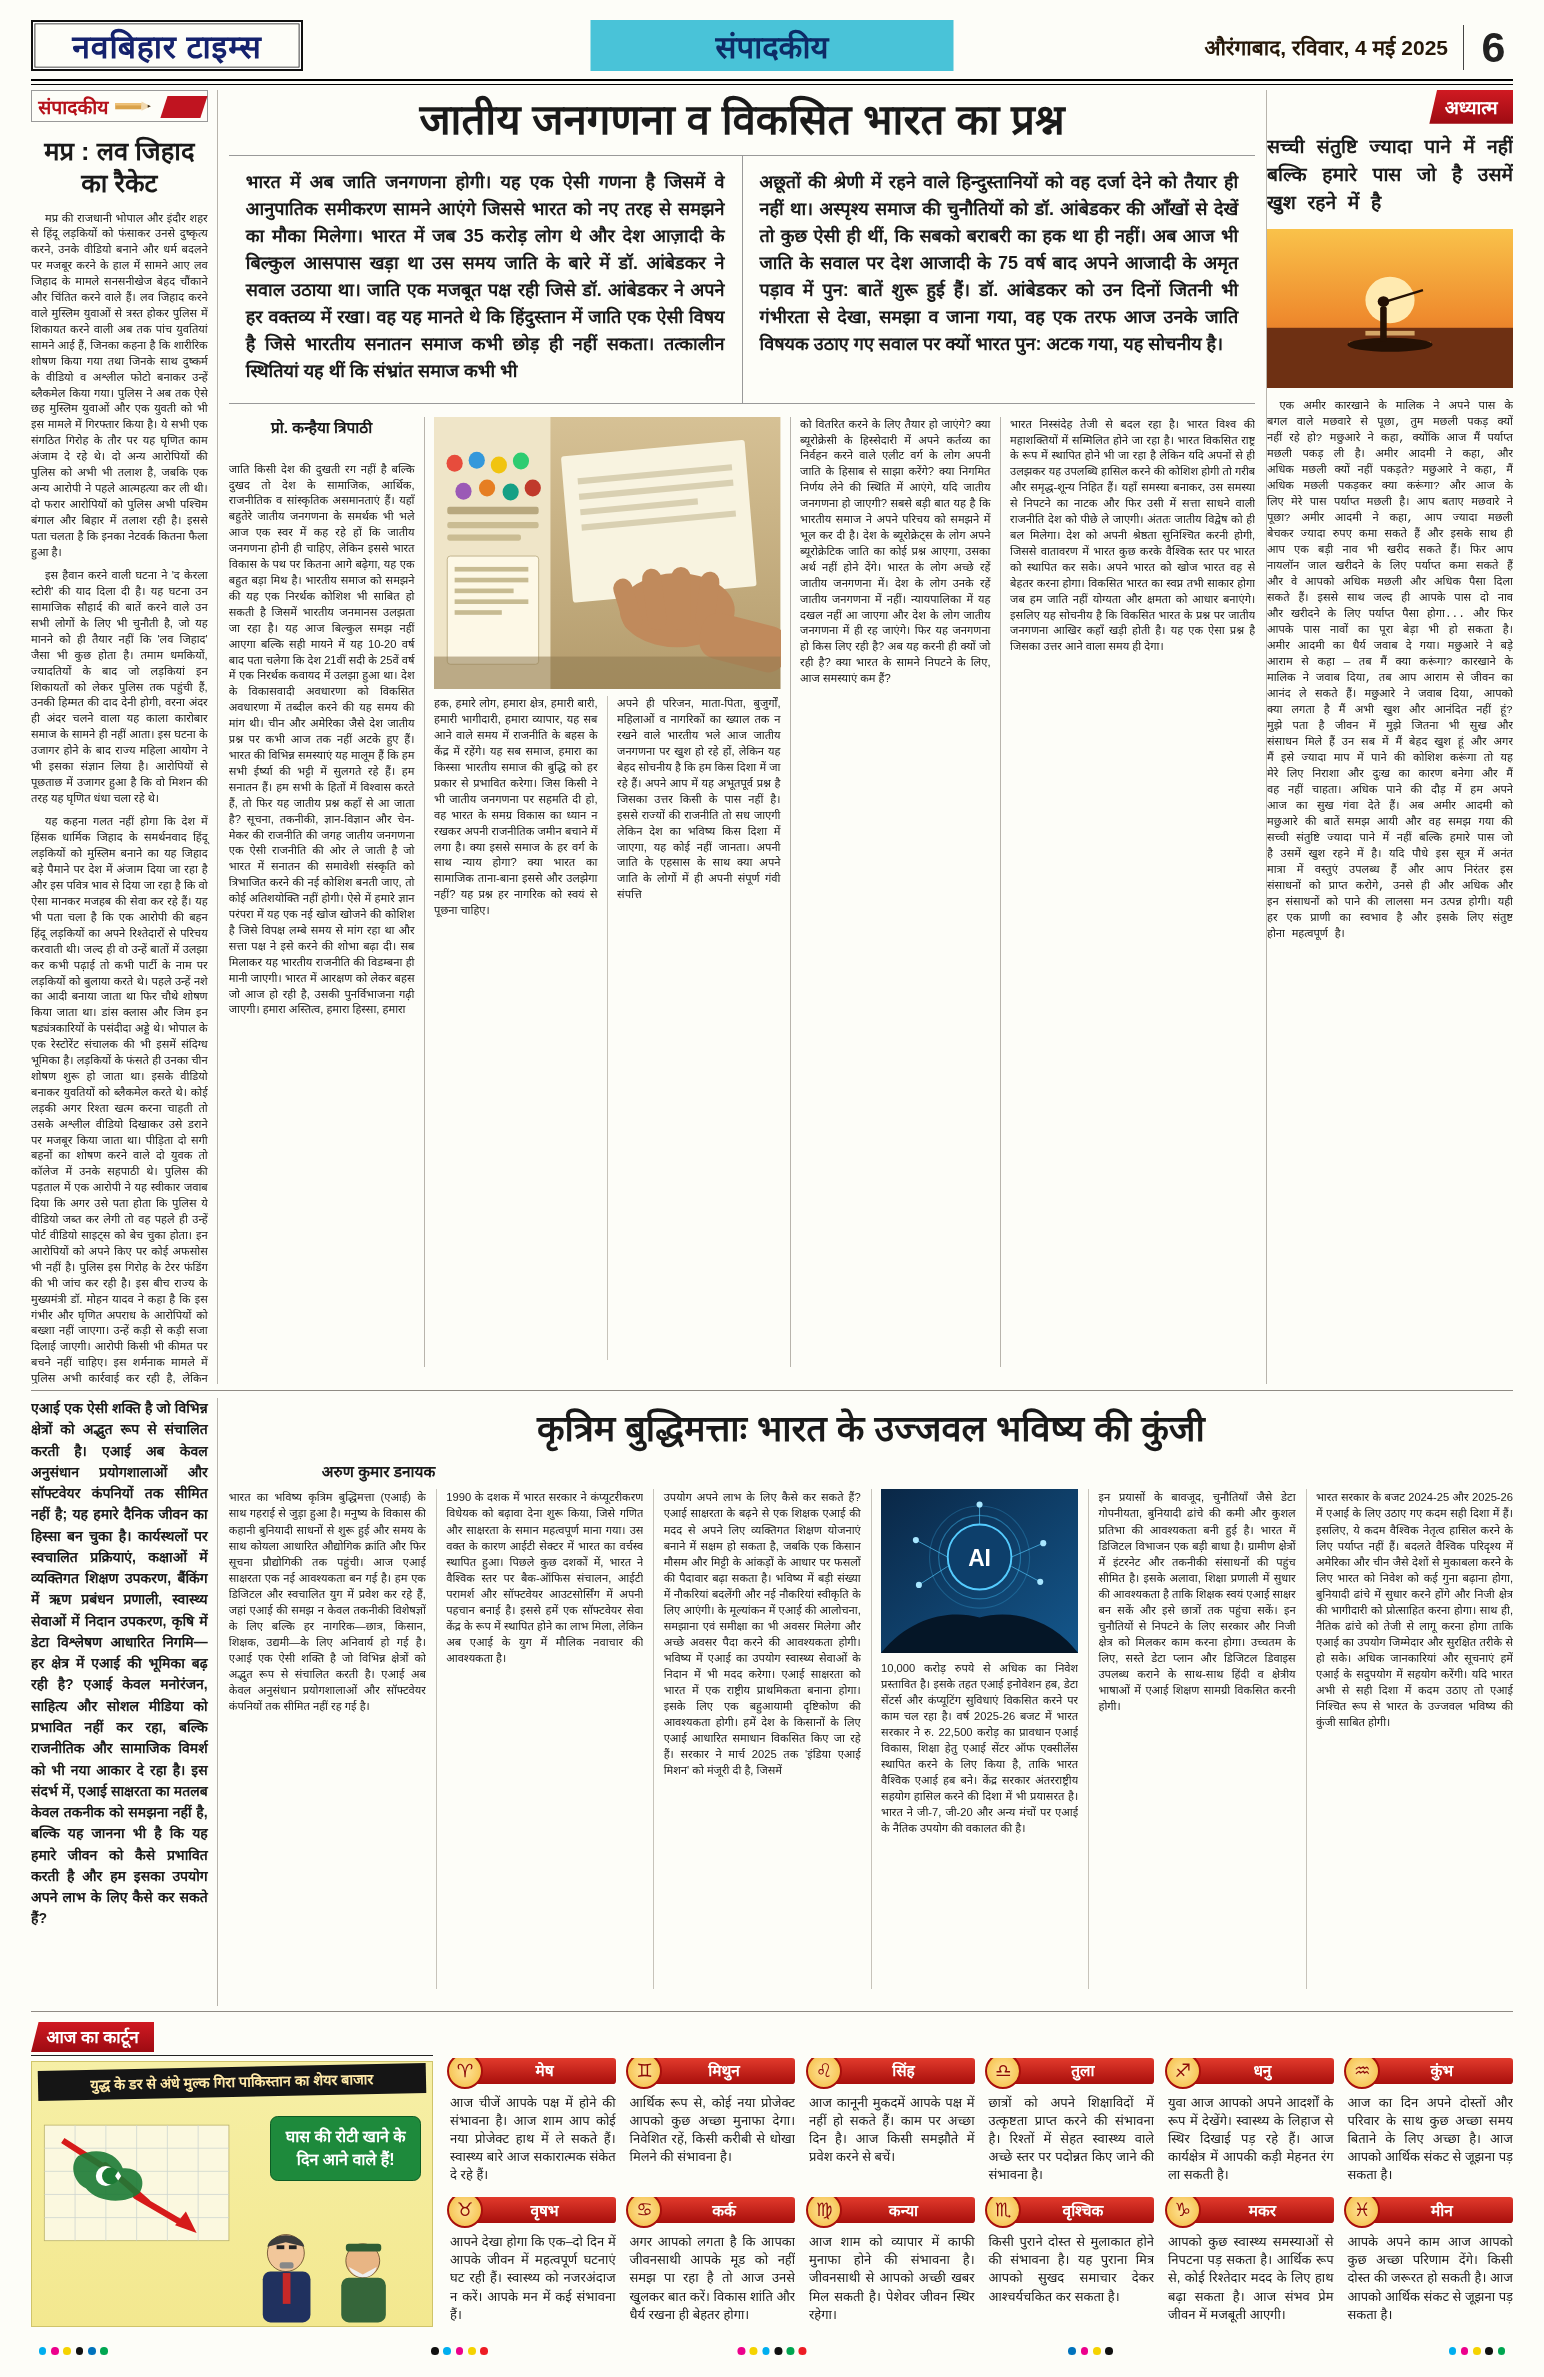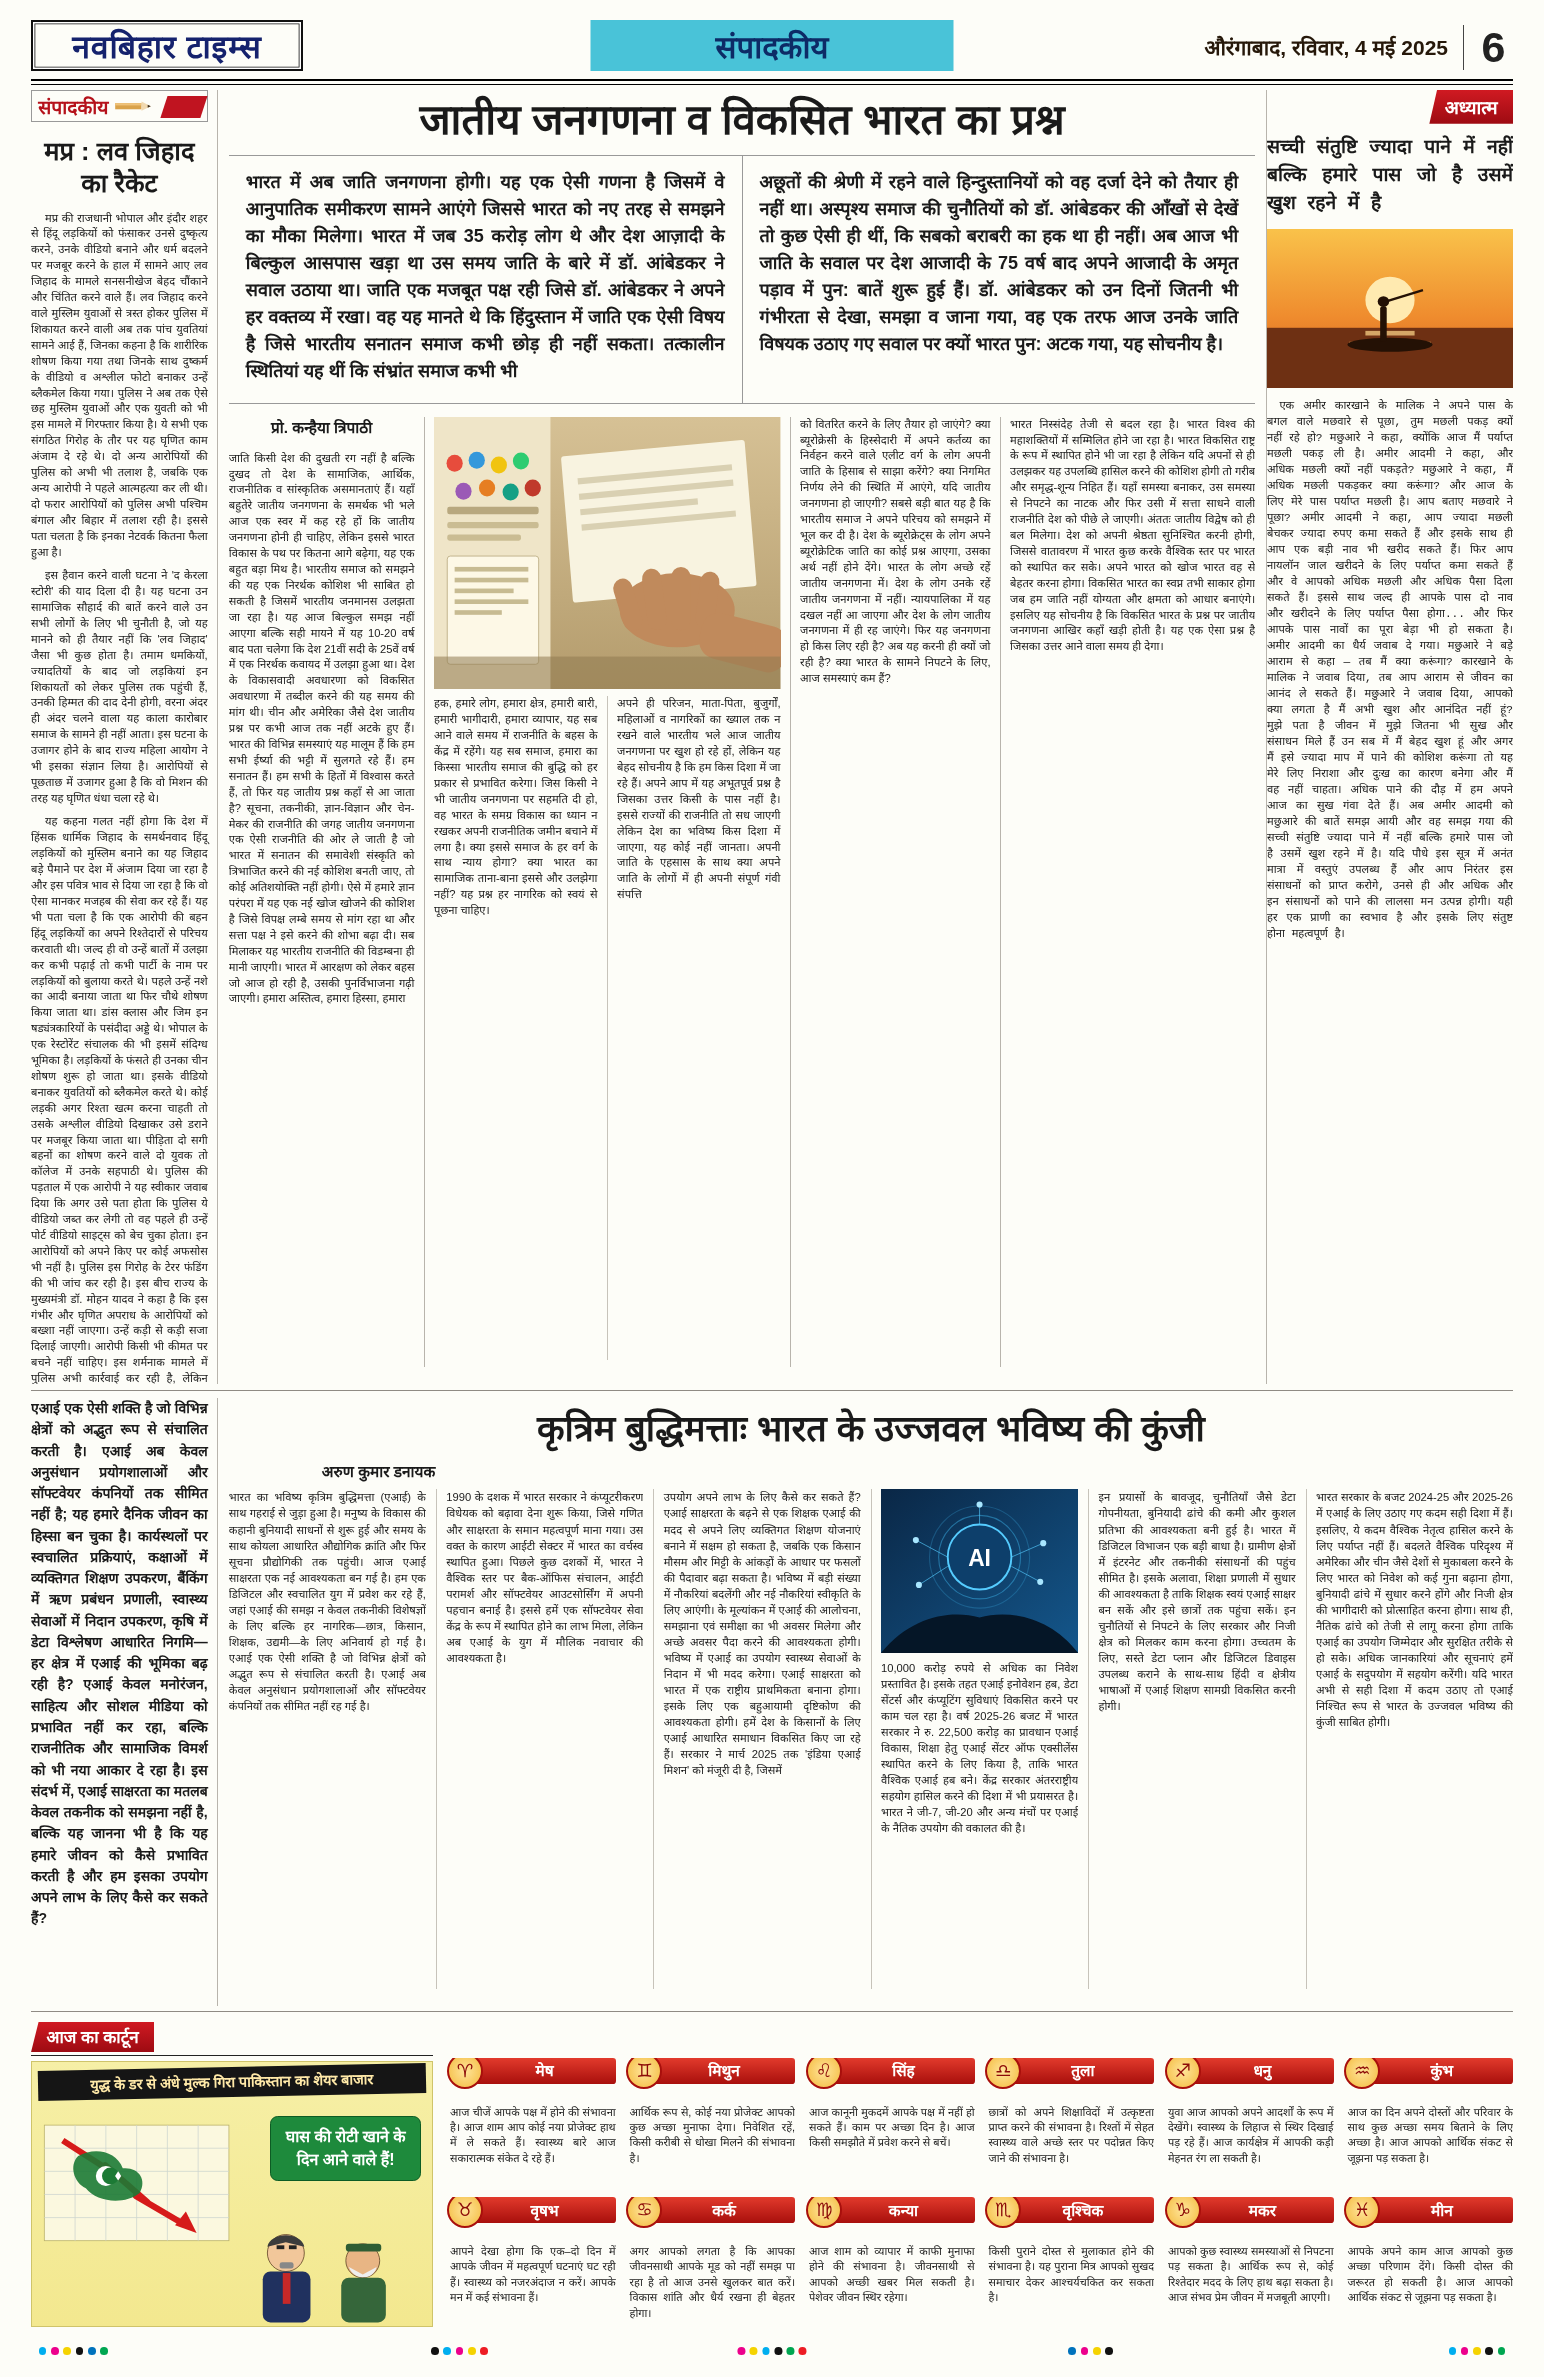--- a/index.html
+++ b/index.html
@@ -50,21 +50,21 @@
   .left-title { font-size: 25.5px; font-weight: 800; text-align: center; line-height: 1.25; margin: 14px 0 10.8px; }
   .left-col p { font-size: 11.2px; line-height: 1.42; margin-bottom: 7.7px; text-indent: 14px; }
 
   .main-col { flex: 1; padding: 0 10.8px; height: 100%; overflow: hidden; }
   .main-headline { font-size: 42px; font-weight: 800; text-align: center; line-height: 1.15; padding: 6.2px 0 10.8px; }
   .intro-row { display: flex; border-top: 0.8px solid #999; border-bottom: 0.8px solid #999; height: 249px; overflow: hidden; }
   .intro-box { flex: 1; padding: 12.4px 17px; font-size: 18px; font-weight: 700; line-height: 1.5; }
   .intro-box + .intro-box { border-left: 0.8px solid #999; }
   .main-body { display: flex; margin-top: 12.4px; height: 950px; overflow: hidden; }
   .mb-c1 { width: 195px; padding-right: 9.3px; overflow: hidden; }
-  .byline { font-weight: 800; font-size: 15.4px; text-align: center; margin-bottom: 13px; }
+  .byline { font-weight: 800; font-size: 15.4px; text-align: center; margin-bottom: 24px; }
   .mb-mid { width: 366px; padding: 0 9.3px; overflow: hidden; }
   .mb-figure { width: 100%; height: 272px; display: block; }
   .mid-subrow { display: flex; margin-top: 7.7px; height: 664px; overflow: hidden; }
   .mid-sub { flex: 1; overflow: hidden; }
   .mid-sub + .mid-sub { margin-left: 9.3px; border-left: 0.8px solid #c7c3ba; padding-left: 9.3px; }
   .mb-c4 { width: 210px; padding: 0 9.3px; overflow: hidden; }
   .mb-c5 { flex: 1; padding-left: 9.3px; overflow: hidden; }
   .main-body p, .mid-sub p { font-size: 11.2px; line-height: 1.42; margin-bottom: 7px; }
 
   .right-col { width: 247px; padding-left: 0; border-left: 0.8px solid #b8b4ac; height: 100%; overflow: hidden; font-family: Liberation Mono, monospace; }
@@ -102,21 +102,21 @@
   .rash-line { flex: 1; border-top: 1.5px solid #222; }
   .rash-ribbon { background: #141414; color: #fff; font-weight: 800; font-size: 23px; padding: 4.6px 34px;
     clip-path: polygon(10.8px 0, calc(100% - 10.8px) 0, 100% 50%, calc(100% - 10.8px) 100%, 10.8px 100%, 0 50%); }
   .rash-grid { display: grid; grid-template-columns: repeat(6, 1fr); column-gap: 10.8px; row-gap: 9.3px; margin-top: 9.3px; }
   .sign-cell { overflow: hidden; height: 130px; }
   .sign-banner { position: relative; height: 26px; background: linear-gradient(#e23a2c,#a80f0c); border-radius: 3.1px; margin-left: 12.4px; display: flex; align-items: center; justify-content: center; }
   .sign-banner .sign-name { color: #fff; font-weight: 800; font-size: 15.4px; padding-left: 14px; }
   .sign-icon { position: absolute; left: -12.4px; top: -4.6px; width: 36px; height: 36px; border-radius: 50%;
     background: radial-gradient(#ffe59a,#f3b93c); border: 2.3px solid #a80f0c; display: flex; align-items: center; justify-content: center;
     font-size: 18.5px; color: #8c0b08; font-weight: 800; }
-  .sign-text { font-size: 11px; line-height: 1.4; text-align: justify; margin-top: 21px; padding-left: 3.1px; }
+  .sign-text { font-size: 13px; line-height: 1.4; text-align: justify; margin-top: 10px; padding-left: 3.1px; }
 
   
   .footer-dots { position: absolute; top: 2347px; left: 31px; right: 31px; height: 12.4px; }
   .dot-group { position: absolute; display: flex; gap: 4.6px; }
   .dot { width: 7.7px; height: 7.7px; border-radius: 50%; }
   .dg-left { left: 7.7px; } .dg-midl { left: 27%; } .dg-mid { left: 50%; transform: translateX(-50%); } .dg-midr { left: 70%; } .dg-right { right: 7.7px; }
   .c1{background:#00aeef}.c2{background:#ec008c}.c3{background:#f5d300}.c4{background:#111}.c5{background:#0072bc}.c6{background:#00a651}.c7{background:#ed1c24}
 </style>
 </head>
 <body>

